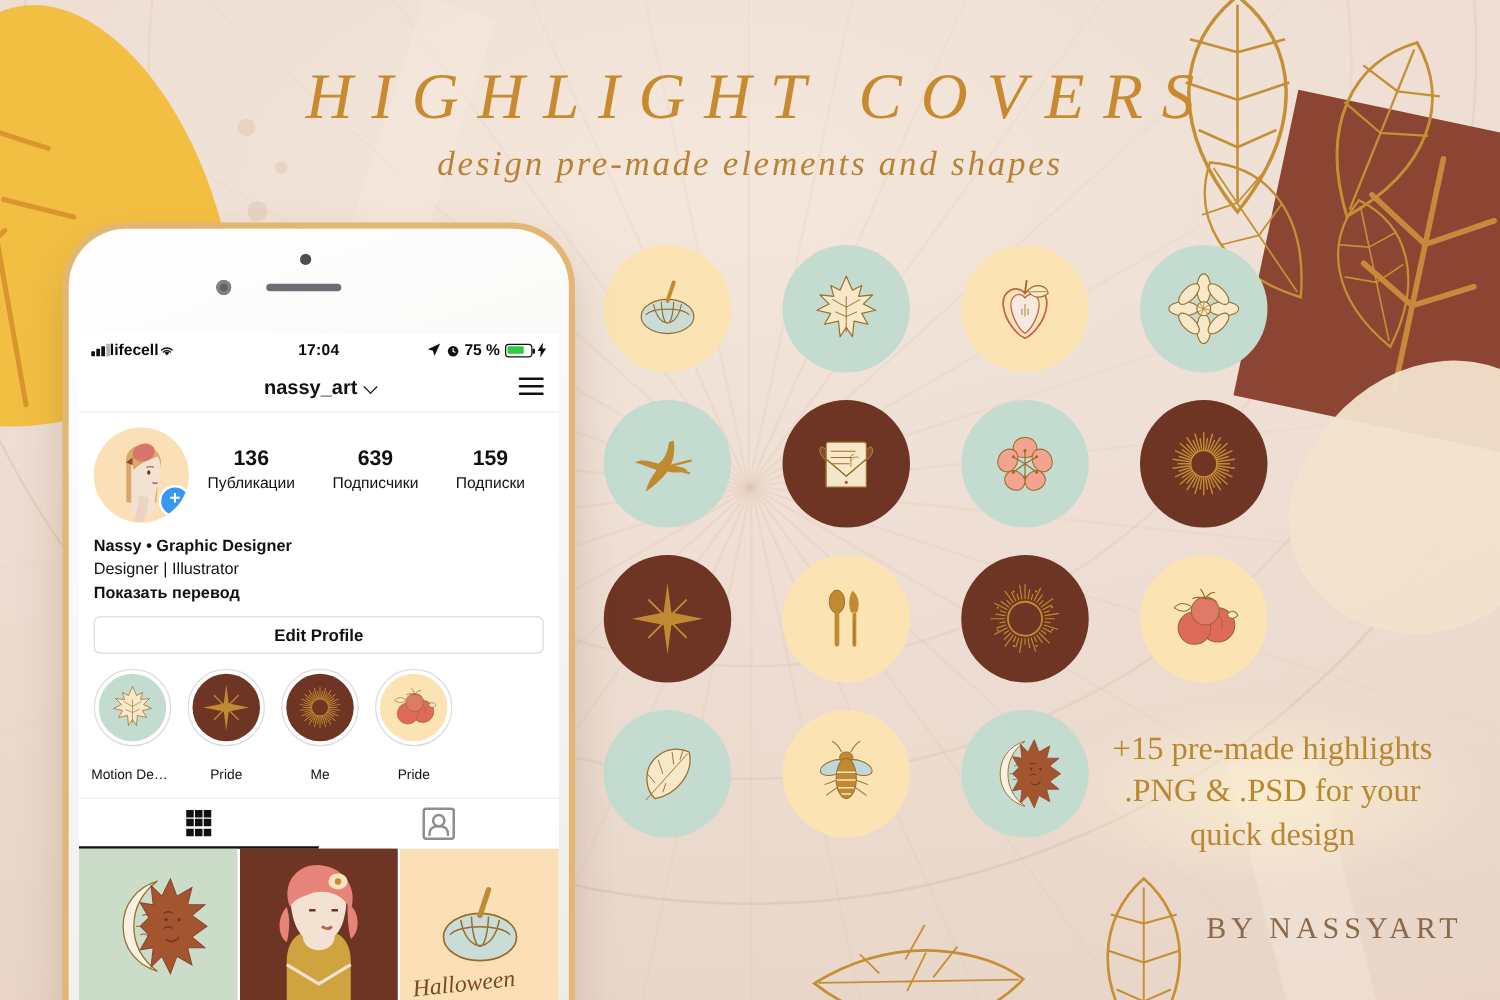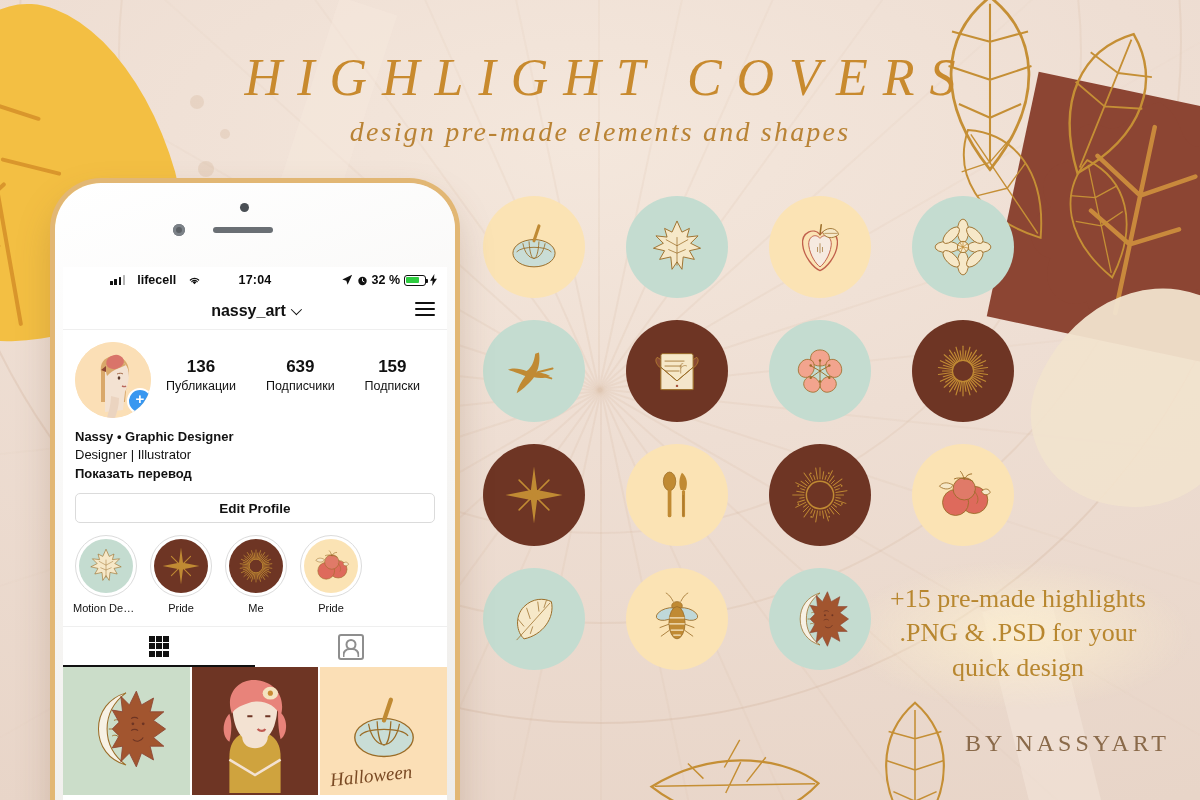--- a/index.html
+++ b/index.html
@@ -98,21 +98,21 @@
   .ph-speaker{position:absolute;left:158px;top:44px;width:60px;height:6px;border-radius:3px;
     background:#6A6F74;}
   .ph-sensor{position:absolute;left:185px;top:20px;width:9px;height:9px;border-radius:50%;
     background:#4A4F54;}
   .screen{position:absolute;left:8px;top:84px;width:384px;height:556px;background:#fff;
     overflow:hidden;}
 
   
   .statusbar{height:26px;display:flex;align-items:center;
     padding:0 10px;font-size:12.5px;color:#0b0b0b;font-weight:700;}
-  .sb-left{display:flex;align-items:center;gap:12px;flex:1;justify-content:center;}
+  .sb-left{display:flex;align-items:center;gap:0;flex:1;}
   .sb-center{flex:0 0 auto;font-weight:600;letter-spacing:.2px;}
   .sb-right{display:flex;align-items:center;gap:4px;flex:1;justify-content:flex-end;}
   .bars{display:flex;align-items:flex-end;gap:1.5px;height:10px;}
   .bars i{display:block;width:2.6px;background:#111;border-radius:.5px;}
   .bars i:nth-child(1){height:4px;}
   .bars i:nth-child(2){height:6px;}
   .bars i:nth-child(3){height:8px;}
   .bars i:nth-child(4){height:10px;background:#b5b5b5;}
   .carrier{font-size:12.5px;font-weight:600;}
   .battery{width:22px;height:11px;border:1.4px solid #111;border-radius:3px;
@@ -150,21 +150,21 @@
     display:flex;align-items:center;justify-content:center;font-size:13.5px;font-weight:700;
     color:#111;background:#fff;}
 
   
   .stories{display:flex;gap:9px;padding:12px 10px 6px 10px;}
   .story{width:66px;text-align:center;}
   .story .ring{width:62px;height:62px;border-radius:50%;border:1.4px solid #dcdcdc;
     padding:3px;box-sizing:border-box;margin:0 auto;}
   .story .circ{width:100%;height:100%;border-radius:50%;display:flex;align-items:center;
     justify-content:center;overflow:hidden;}
-  .story .cap{font-size:11px;color:#111;margin-top:5px;white-space:nowrap;
+  .story .cap{font-size:11px;color:#111;margin-top:17px;white-space:nowrap;
     overflow:hidden;text-overflow:ellipsis;}
 
   
   .tabs{display:flex;border-top:1px solid #efefef;margin-top:6px;height:40px;}
   .tab{flex:1;display:flex;align-items:center;justify-content:center;}
   .tab.active{border-bottom:2px solid #111;}
   .gridicon{width:21px;height:21px;display:grid;grid-template-columns:repeat(3,1fr);
     grid-template-rows:repeat(3,1fr);gap:1.4px;}
   .gridicon i{display:block;background:#111;}
   .tagicon{width:22px;height:22px;border:2px solid #8e8e8e;border-radius:3px;position:relative;}
@@ -619,21 +619,21 @@
         </div>
         <div class="sb-center">17:04</div>
         <div class="sb-right">
           <svg width="12" height="12" viewBox="0 0 14 14">
             <path d="M13 1 L1.5 6.3 L6.2 7.8 L7.7 12.5 Z" fill="#111"></path>
           </svg>
           <svg width="11" height="11" viewBox="0 0 12 12">
             <circle cx="6" cy="6.6" r="4.6" fill="#111"></circle>
             <path d="M6 3.6 L6 6.6 L8 7.6" stroke="#fff" stroke-width="1" fill="none"></path>
           </svg>
-          <span>32 %</span>
+          <span>75 %</span>
           <span class="battery">
               <b></b>
             </span>
           <svg width="7" height="12" viewBox="0 0 8 14">
             <path d="M5 0 L0 8 L3 8 L2.4 14 L8 5.5 L4.6 5.5 Z" fill="#111"></path>
           </svg>
         </div>
       </div>
 
       <div class="ig-head">

